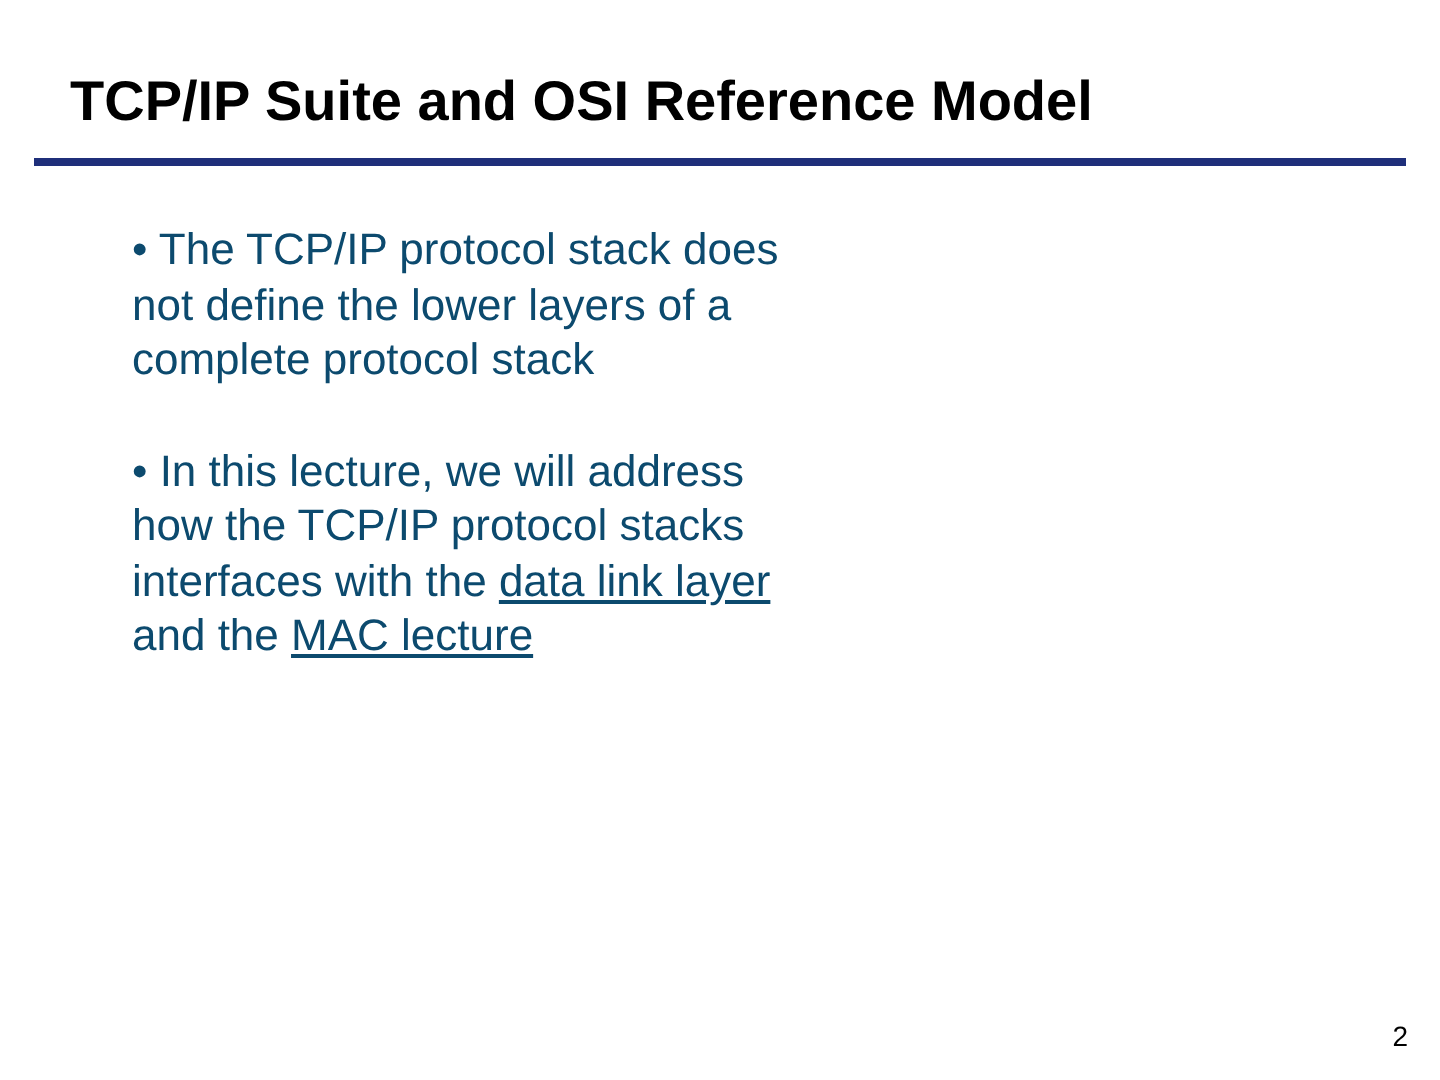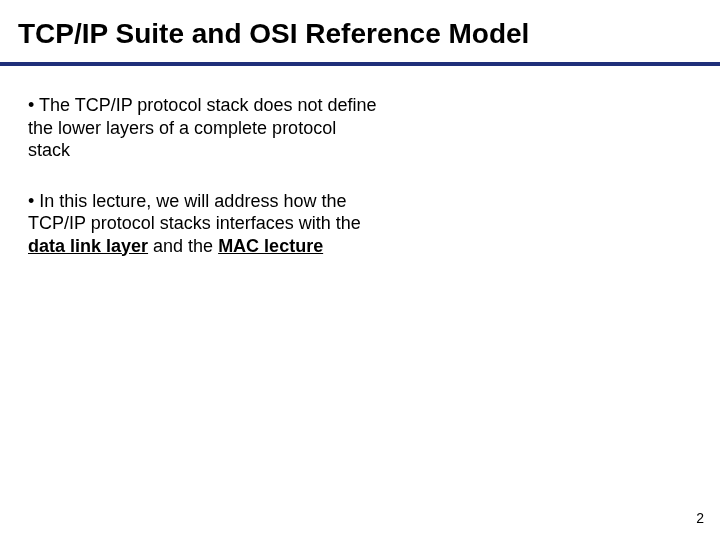--- a/index.html
+++ b/index.html
@@ -8,47 +8,47 @@
       height: 540px;
       background: #ffffff;
       font-family: Arial, Helvetica, sans-serif;
       position: relative;
       overflow: hidden;
     }
     .slide {
       width: 100%;
       height: 100%;
       position: relative;
-      padding: 0;
+      padding: 17px;
     }
     .title {
       font-size: 28px;
       font-weight: bold;
       color: #000000;
       padding: 18px 0 12px 18px;
     }
     .divider {
       height: 4px;
       background: #1f2f7a;
       margin: 0;
       width: 100%;
     }
     .content {
       padding: 28px 0 0 28px;
       width: 380px;
     }
     .bullet-block {
-      font-size: 18px;
+      font-size: 22px;
       line-height: 1.25;
-      color: #000000;
+      color: #0c4a6e;
       margin-bottom: 28px;
+      margin-left: 21px;
     }
     .underline {
       text-decoration: underline;
-      font-weight: bold;
     }
     .page-number {
       position: absolute;
       bottom: 14px;
       right: 16px;
       font-size: 14px;
       color: #000000;
     }
   </style>
 </head>

